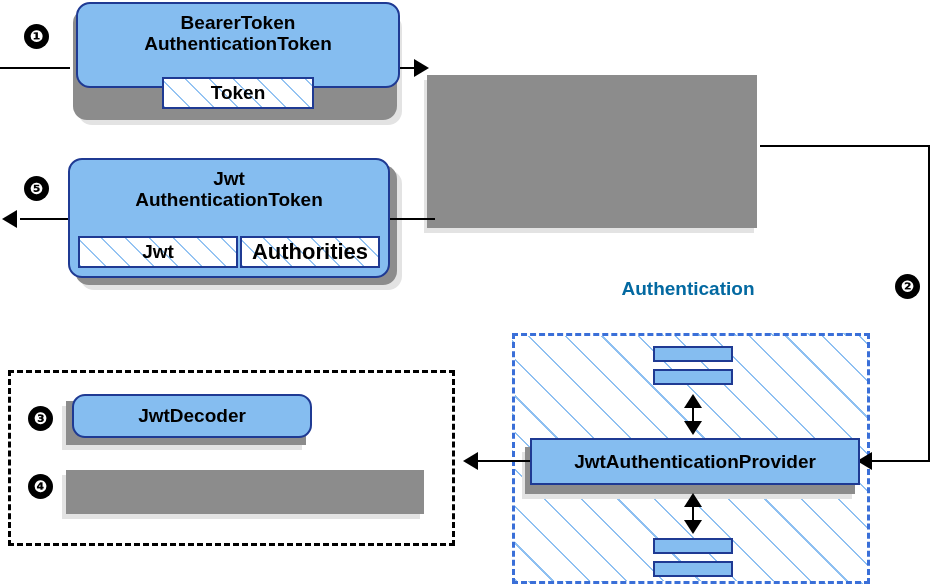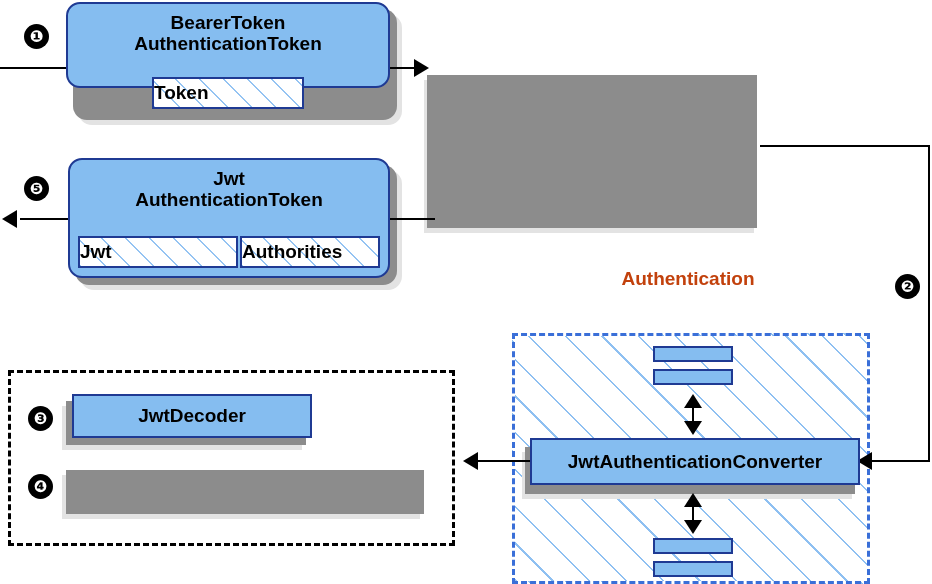--- a/index.html
+++ b/index.html
@@ -74,21 +74,21 @@
     z-index: 2;
   }
   .shadow-dark.rounded, .shadow-light.rounded { border-radius: 14px; }
 
   
   .attr-box {
     box-sizing: border-box;
     border: 2px solid #1F3A93;
     display: flex;
     align-items: center;
-    justify-content: flex-start;
+    justify-content: center;
     font-weight: bold;
     color: #000000;
   }
 
   
   .dashed-black {
     box-sizing: border-box;
     border: 3px dashed #000000;
     background: transparent;
     z-index: 1;
@@ -160,38 +160,39 @@
     font-weight: bold;
     line-height: 1;
     z-index: 8;
     font-family: "DejaVu Sans", sans-serif;
   }
 
   
   .group-caption {
     text-align: center;
     font-weight: bold;
-    color: #c2410c;
+    color: #0369a1;
     line-height: 1.12;
     z-index: 5;
+    margin-top: 10px;
   }
 </style>
 </head>
 <body>
 
 <div id="canvas">
 
   <div class="abs line-h" style="left:0px; top:67px; width:70px;"></div>
 
   <div class="abs step-marker" style="left:24px; top:24px;">❶</div>
 
   <div class="abs shadow-light rounded" style="left:78px; top:14px; width:324px; height:111px;"></div>
   <div class="abs shadow-dark rounded" style="left:73px; top:9px; width:324px; height:111px;"></div>
 
-  <div class="abs node rounded" style="left:66px; top:2px; width:324px; height:86px; padding-top:8px; font-size:19px;">
+  <div class="abs node rounded" style="left:76px; top:2px; width:324px; height:86px; padding-top:8px; font-size:19px;">
     <div class="node-title">
       <div>BearerToken</div>
       <div>AuthenticationToken</div>
     </div>
     <div class="abs attr-box hatch-white" style="left:84px; top:73px; width:152px; height:32px; font-size:19px;">
       <span>Token</span>
     </div>
   </div>
 
   <div class="abs line-h" style="left:390px; top:67px; width:29px;"></div>
@@ -218,41 +219,41 @@
   <div class="abs mini-bar" style="left:653px; top:369px; width:80px; height:16px;"></div>
 
   <div class="abs arrow arrow-up" style="left:684px; top:394px;"></div>
   <div class="abs line-v" style="left:692px; top:404px; height:20px;"></div>
   <div class="abs arrow arrow-down" style="left:684px; top:421px;"></div>
 
   <div class="abs shadow-light" style="left:522px; top:452px; width:330px; height:47px;"></div>
   <div class="abs shadow-dark" style="left:525px; top:447px; width:330px; height:47px;"></div>
 
   <div class="abs node" style="left:530px; top:438px; width:330px; height:47px; justify-content:center; font-size:19px;">
-    <div class="node-title">JwtAuthenticationConverter</div>
+    <div class="node-title">JwtAuthenticationProvider</div>
   </div>
 
   <div class="abs arrow arrow-up" style="left:684px; top:493px;"></div>
   <div class="abs line-v" style="left:692px; top:503px; height:20px;"></div>
   <div class="abs arrow arrow-down" style="left:684px; top:520px;"></div>
 
   <div class="abs mini-bar" style="left:653px; top:538px; width:80px; height:16px;"></div>
   <div class="abs mini-bar" style="left:653px; top:561px; width:80px; height:16px;"></div>
 
   <div class="abs line-h" style="left:478px; top:460px; width:52px;"></div>
   <div class="abs arrow arrow-left" style="left:463px; top:452px;"></div>
 
   <div class="abs dashed-black" style="left:8px; top:370px; width:447px; height:176px;"></div>
 
   <div class="abs step-marker" style="left:28px; top:406px;">❸</div>
 
   <div class="abs shadow-light" style="left:62px; top:406px; width:240px; height:44px;"></div>
   <div class="abs shadow-dark" style="left:66px; top:401px; width:240px; height:44px;"></div>
 
-  <div class="abs node" style="left:72px; top:394px; width:240px; height:44px; justify-content:center; font-size:19px;">
+  <div class="abs node" style="left:72px; top:394px; width:240px; height:44px; justify-content:center; font-size:19px;border-radius:13px;">
     <div class="node-title">JwtDecoder</div>
   </div>
 
   <div class="abs step-marker" style="left:28px; top:474px;">❹</div>
 
   <div class="abs shadow-light" style="left:62px; top:475px; width:358px; height:44px;"></div>
   <div class="abs shadow-dark" style="left:66px; top:470px; width:358px; height:44px;"></div>
 
 
   <div class="abs line-h" style="left:390px; top:218px; width:45px;"></div>
@@ -261,21 +262,21 @@
   <div class="abs shadow-dark rounded" style="left:75px; top:165px; width:322px; height:120px;"></div>
 
   <div class="abs node rounded" style="left:68px; top:158px; width:322px; height:120px; padding-top:8px; font-size:19px;">
     <div class="node-title">
       <div>Jwt</div>
       <div>AuthenticationToken</div>
     </div>
     <div class="abs attr-box hatch-white" style="left:8px; top:76px; width:160px; height:32px; font-size:19px;">
       <span>Jwt</span>
     </div>
-    <div class="abs attr-box hatch-white" style="left:170px; top:76px; width:140px; height:32px; font-size:19px;">
+    <div class="abs attr-box hatch-white" style="left:170px; top:76px; width:140px; height:32px; font-size:22px;">
       <span>Authorities</span>
     </div>
   </div>
 
   <div class="abs line-h" style="left:20px; top:218px; width:52px;"></div>
   <div class="abs arrow arrow-left" style="left:2px; top:210px;"></div>
 
   <div class="abs step-marker" style="left:24px; top:176px;">❺</div>
 
 </div>

